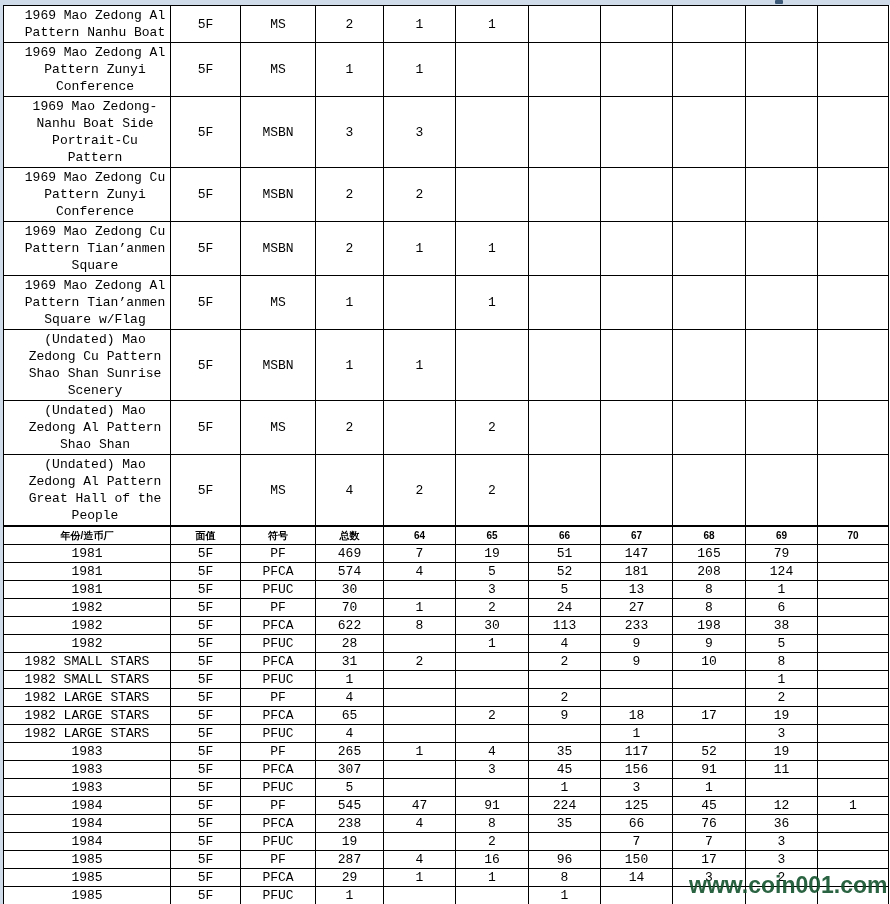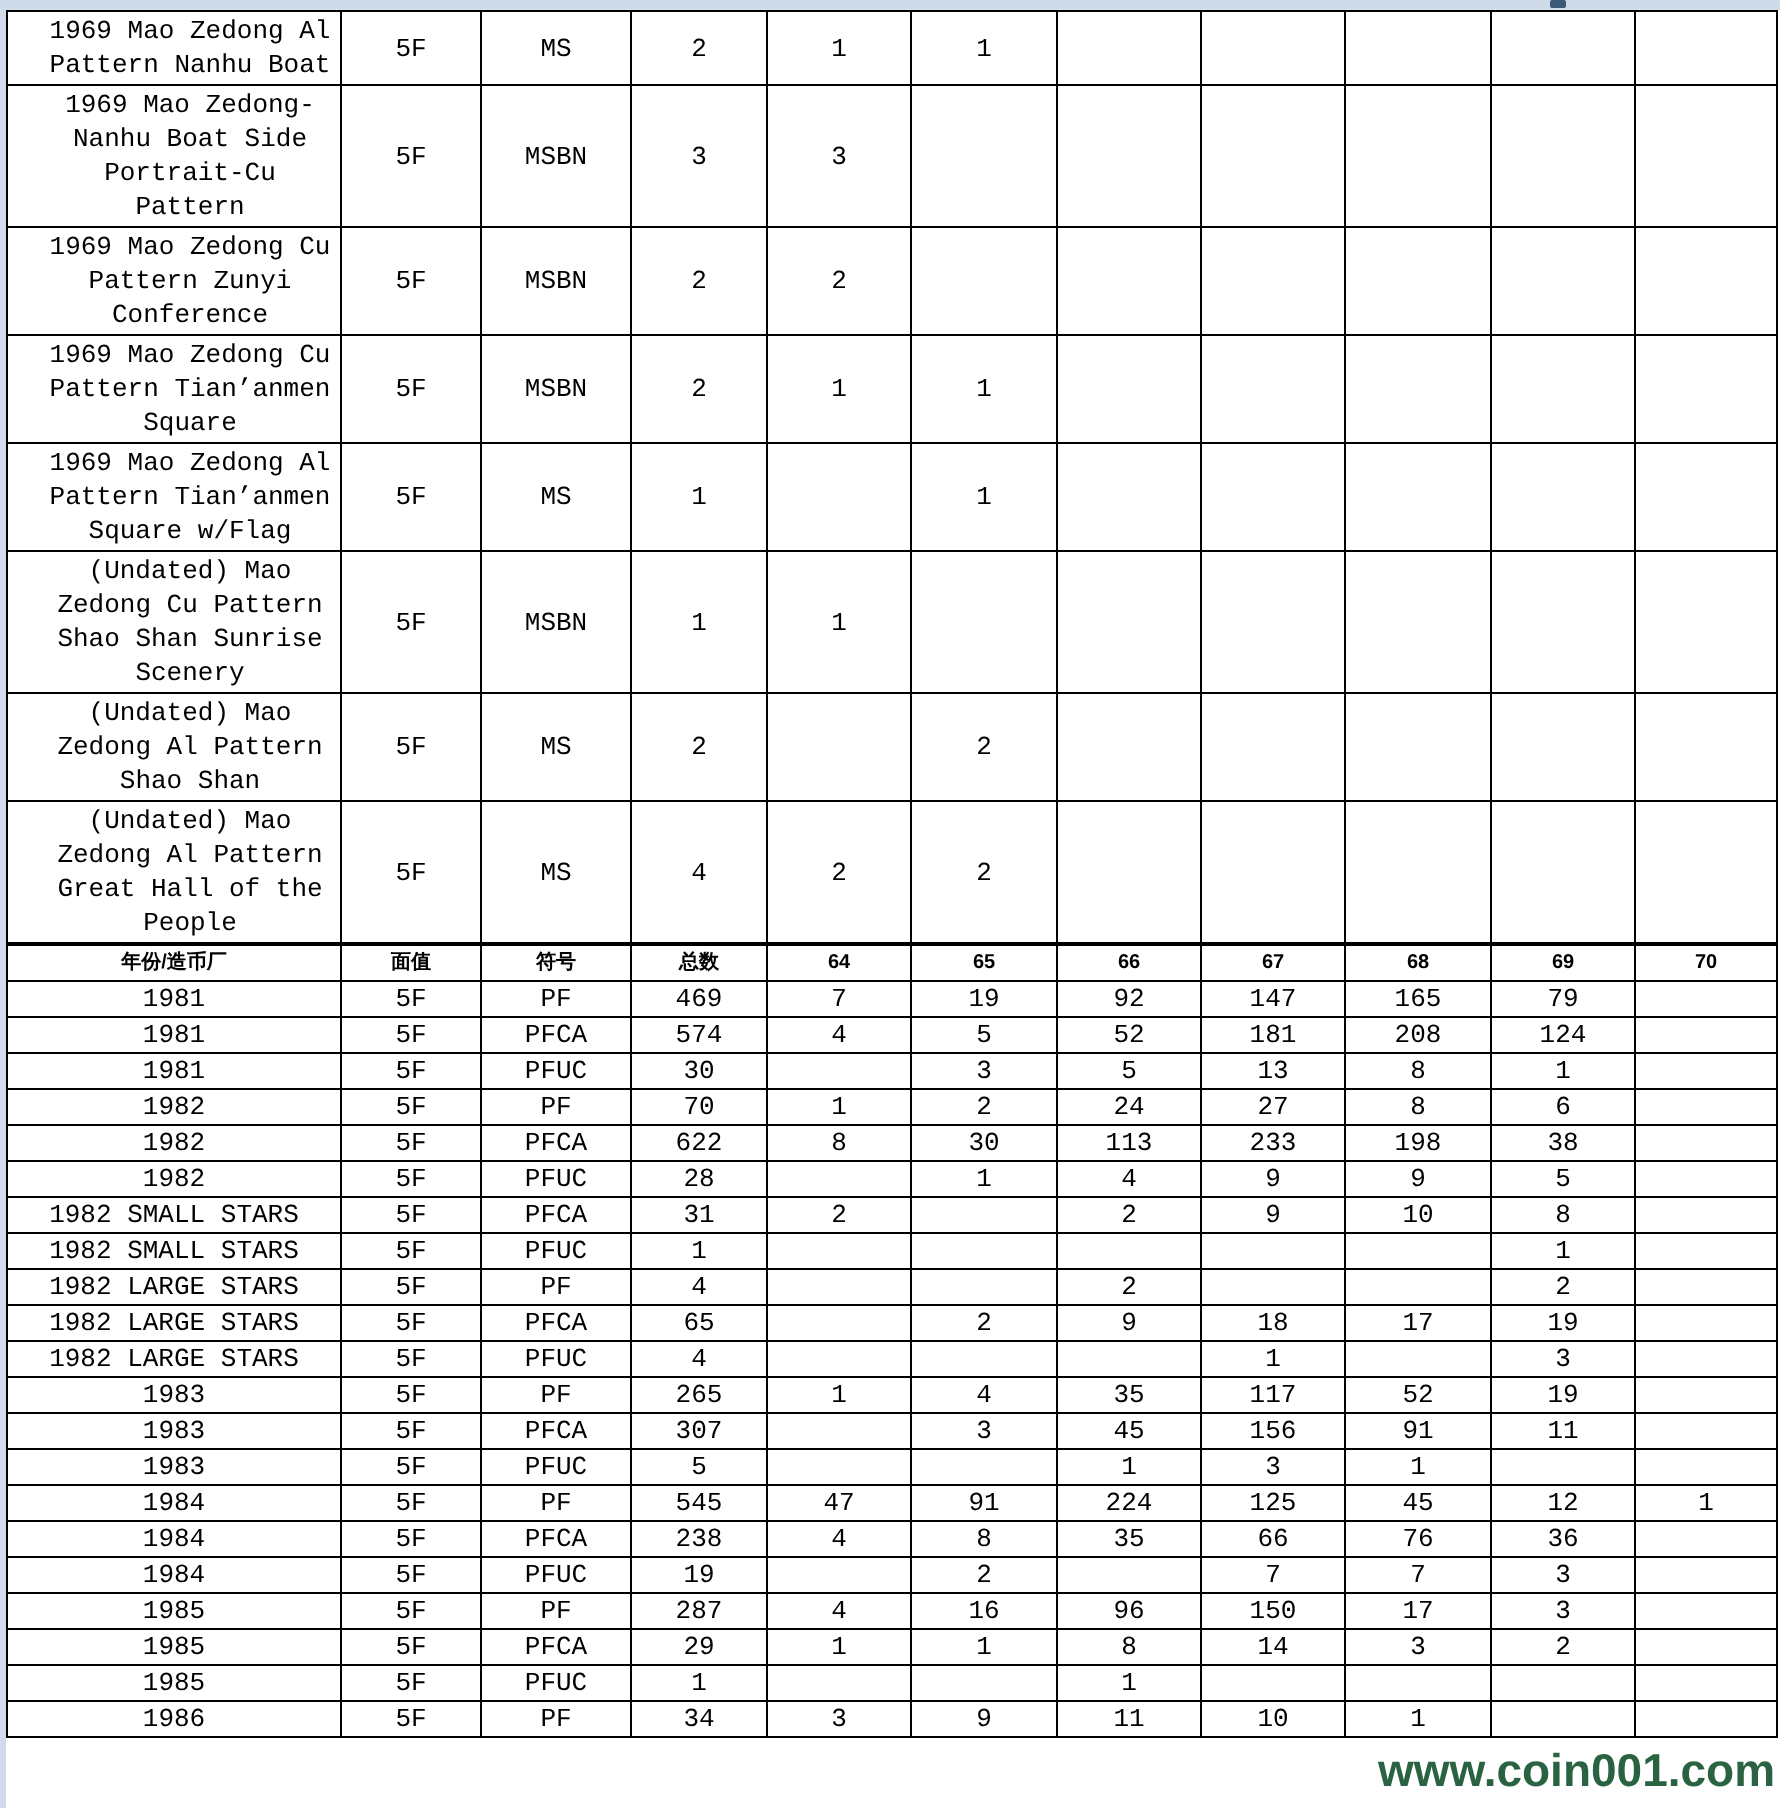--- a/index.html
+++ b/index.html
@@ -76,20 +76,33 @@
           <td>2</td>
           <td>1</td>
           <td>1</td>
           <td></td>
           <td></td>
           <td></td>
           <td></td>
           <td></td>
         </tr>
         <tr class="top-row">
+          <td class="name-cell">1969 Mao Zedong Al Pattern Zunyi Conference</td>
+          <td>5F</td>
+          <td>MS</td>
+          <td>1</td>
+          <td>1</td>
+          <td></td>
+          <td></td>
+          <td></td>
+          <td></td>
+          <td></td>
+          <td></td>
+        </tr>
+        <tr class="top-row">
           <td class="name-cell">1969 Mao Zedong-Nanhu Boat Side Portrait-Cu Pattern</td>
           <td>5F</td>
           <td>MSBN</td>
           <td>3</td>
           <td>3</td>
           <td></td>
           <td></td>
           <td></td>
           <td></td>
           <td></td>
@@ -186,21 +199,21 @@
           <th>69</th>
           <th>70</th>
         </tr>
         <tr class="data-row">
           <td class="name-cell">1981</td>
           <td>5F</td>
           <td>PF</td>
           <td>469</td>
           <td>7</td>
           <td>19</td>
-          <td>92</td>
+          <td>51</td>
           <td>147</td>
           <td>165</td>
           <td>79</td>
           <td></td>
         </tr>
         <tr class="data-row">
           <td class="name-cell">1981</td>
           <td>5F</td>
           <td>PFCA</td>
           <td>574</td>

